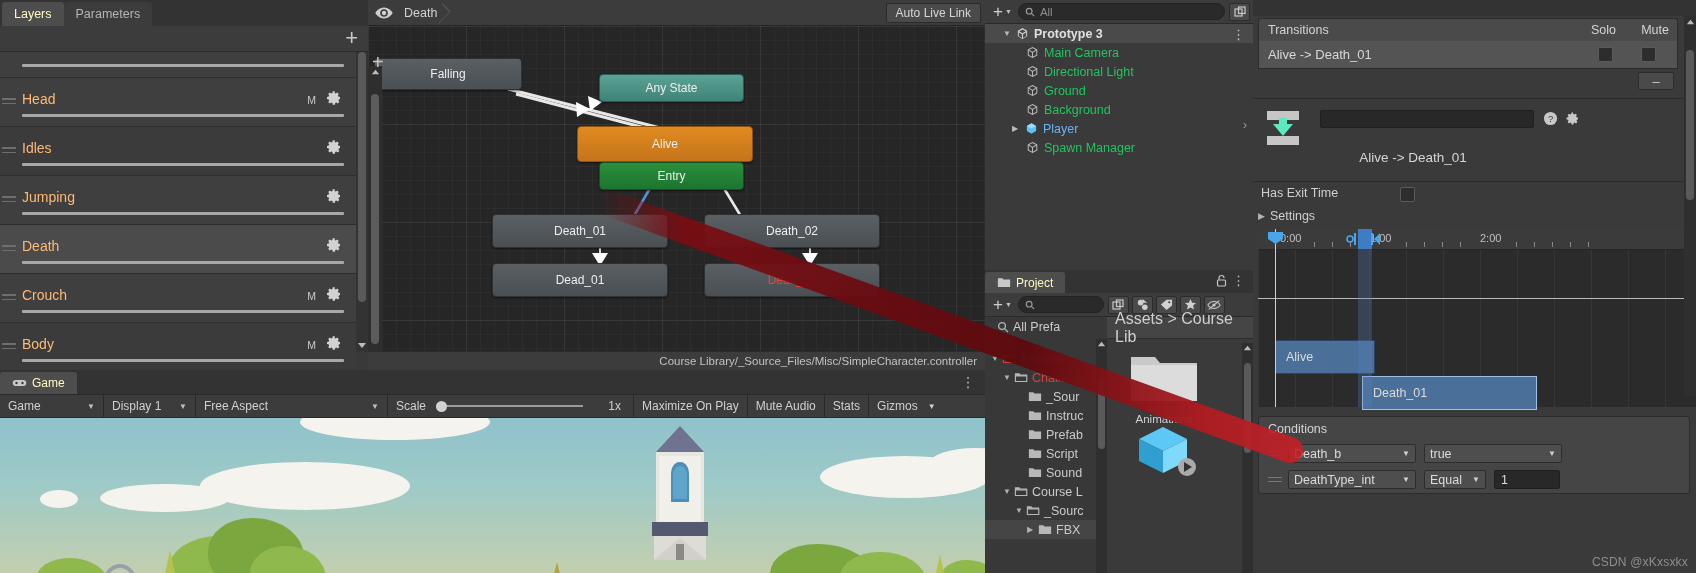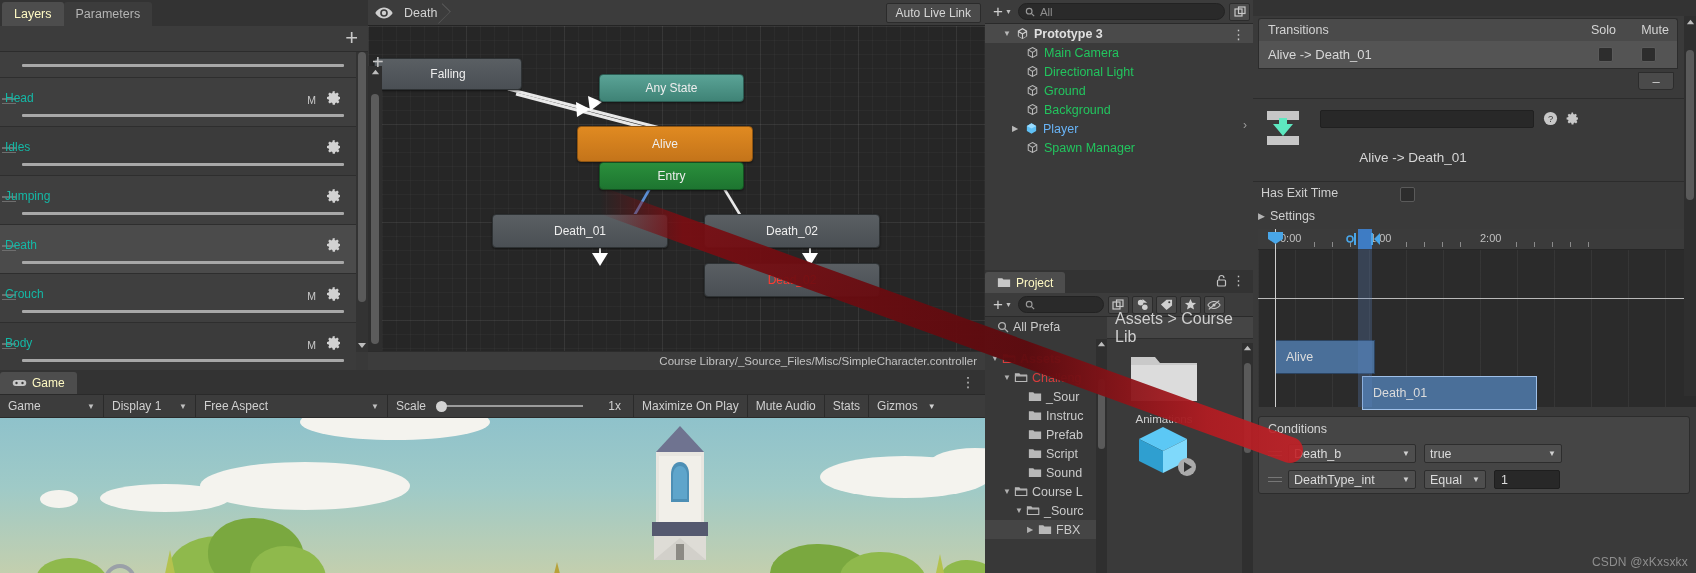--- a/index.html
+++ b/index.html
@@ -46,21 +46,21 @@
   }
   .layer-row.alt { background: #3b3b3b; }
   .layer-row.selected { background: #4b4b4b; }
   .layer-row .grip {
     position: absolute; left: 2px; top: 20px; width: 14px; height: 7px;
   }
   .layer-row .grip i {
     display: block; height: 1.5px; background: #6e6e6e; margin-bottom: 3px;
   }
   .layer-row .lname {
-    position: absolute; left: 5px; top: 13px; font-size: 12px; color: #14b8a6;
+    position: absolute; left: 22px; top: 13px; font-size: 14px; color: #fdba74;
   }
   .layer-row .mbadge {
     position: absolute; right: 40px; top: 16px; font-size: 10.5px; color: #c8c8c8;
   }
   .layer-row .gear {
     position: absolute; right: 14px; top: 12px; width: 16px; height: 16px;
   }
   .layer-row .weight-bar {
     position: absolute; left: 22px; right: 12px; top: 36px; height: 3px;
     background: #a8a8a8; border-radius: 1px;
@@ -494,20 +494,23 @@
           <span>Alive</span>
         </div>
       <div class="node entry" style="left:231px;top:136px;width:145px;height:28px;">
           <span>Entry</span>
         </div>
       <div class="node normal" style="left:124px;top:188px;width:176px;height:34px;">
           <span>Death_01</span>
         </div>
       <div class="node normal" style="left:336px;top:188px;width:176px;height:34px;">
           <span>Death_02</span>
+        </div>
+      <div class="node normal" style="left:124px;top:237px;width:176px;height:34px;">
+          <span>Dead_01</span>
         </div>
       <div class="node normal red-label" style="left:336px;top:237px;width:176px;height:34px;">
           <span>Dead_02</span>
         </div>
     </div>
 
     <div id="footer-path">Course Library/_Source_Files/Misc/SimpleCharacter.controller</div>
   </div>
 
   <div class="panel" id="game-panel">

